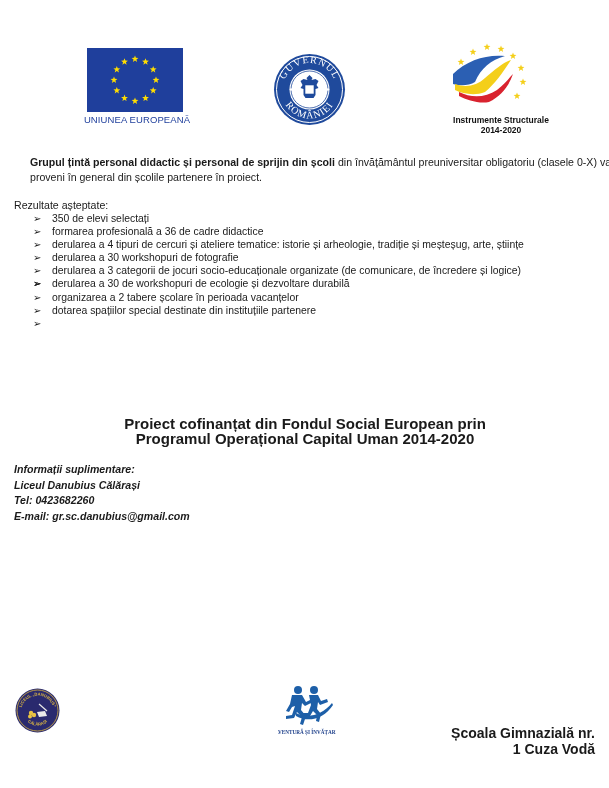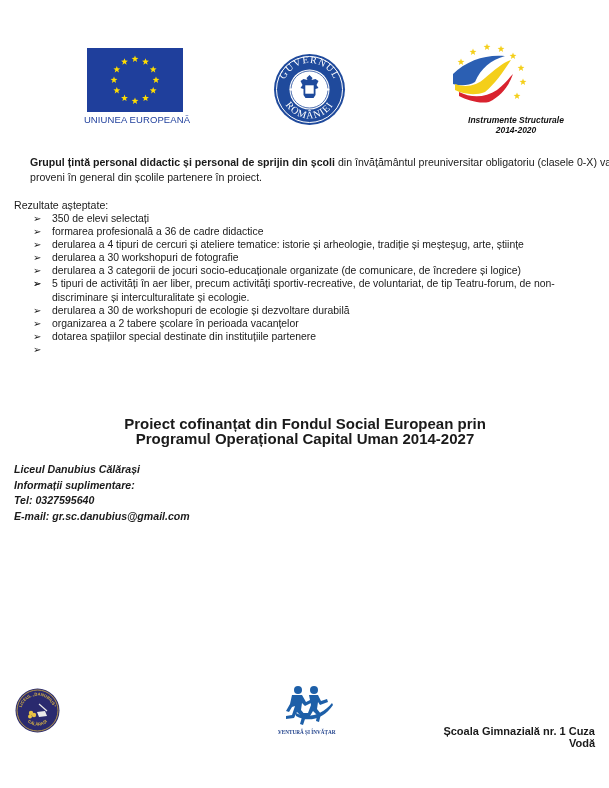--- a/index.html
+++ b/index.html
@@ -6,42 +6,42 @@
   body { width: 609px; height: 788px; position: relative; overflow: hidden;
          font-family: "Liberation Sans", "DejaVu Sans", sans-serif; color: #1a1a1a; }
   .abs { position: absolute; }
 
   
   .eu-flag { left: 87px; top: 48px; width: 96px; height: 64px; background: #1f3f9c; }
   .eu-caption { left: 72px; top: 114px; width: 130px; text-align: center; font-size: 9.5px;
                 color: #1f3f9c; letter-spacing: 0.1px; }
   .gov-seal { left: 273px; top: 53px; width: 73px; height: 73px; }
   .is-logo { left: 445px; top: 40px; width: 90px; height: 72px; }
-  .is-caption { left: 441px; top: 115px; width: 150px; text-align: center; font-size: 8.5px;
-                font-weight: bold; line-height: 10px; color: #111; font-style: italic; }
+  .is-caption { left: 426px; top: 115px; width: 150px; text-align: center; font-size: 8.5px;
+                font-weight: bold; line-height: 10px; color: #111; }
 
   
   .intro { left: 14px; top: 155px; width: 585px; font-size: 10.6px; line-height: 15px; margin-left: 16px; }
   .intro b { font-weight: bold; }
   .results-title { left: 14px; top: 199px; font-size: 10.6px; font-weight: normal; }
   .results-list { left: 33px; top: 212px; width: 570px; margin: 0; padding: 0; list-style: none;
                   font-size: 10.4px; line-height: 13.1px; }
   .results-list li { position: relative; padding-left: 19px; }
   .results-list li .bullet { position: absolute; left: 0; top: 0; font-size: 10px; }
 
   .cofin { left: 100px; top: 416px; width: 410px; text-align: center; font-size: 15px;
            font-weight: bold; line-height: 15px; }
 
   .info { left: 14px; top: 462px; font-size: 10.6px; font-weight: bold; font-style: italic;
           line-height: 15.5px; }
 
   
   .danubius-badge { left: 15px; top: 688px; width: 45px; height: 45px; }
   .aventura-logo { left: 278px; top: 685px; width: 58px; height: 52px; }
-  .scoala { left: 440px; top: 725px; width: 155px; text-align: right; font-size: 11px;
+  .scoala { left: 440px; top: 725px; width: 155px; text-align: right; font-size: 14px;
             font-weight: bold; }
 </style>
 </head>
 <body>
 
 <div class="abs eu-flag">
   <svg width="96" height="64" viewBox="0 0 96 64">
     <g fill="#ffdd00" id="stars">
         <path d="M48.00 7.40 L48.89 9.78 L51.42 9.89 L49.44 11.47 L50.12 13.91 L48.00 12.51 L45.88 13.91 L46.56 11.47 L44.58 9.89 L47.11 9.78 Z"></path>
         <path d="M58.50 10.21 L59.39 12.59 L61.92 12.70 L59.94 14.28 L60.62 16.73 L58.50 15.33 L56.38 16.73 L57.06 14.28 L55.08 12.70 L57.61 12.59 Z"></path>
@@ -109,36 +109,36 @@
 <div class="abs intro"><b>Grupul țintă personal didactic și personal de sprijin din școli</b><span> din învățământul preuniversitar obligatoriu (clasele 0-X) va proveni în general din școlile partenere în proiect.</span></div>
 
 <div class="abs results-title">Rezultate așteptate:</div>
 <ul class="abs results-list">
   <li><span class="bullet">➢</span><span>350 de elevi selectați</span></li>
   <li><span class="bullet">➢</span><span>formarea profesională a 36 de cadre didactice</span></li>
   <li><span class="bullet">➢</span><span>derularea a 4 tipuri de cercuri și ateliere tematice: istorie și arheologie, tradiție și meșteșug, arte, științe</span></li>
   <li><span class="bullet">➢</span><span>derularea a 30 workshopuri de fotografie</span></li>
   <li><span class="bullet">➢</span><span>derularea a 3 categorii de jocuri socio-educaționale organizate (de comunicare, de încredere și logice)</span></li>
   <li><span class="bullet">➢</span></li>
-  <li><span class="bullet">➢</span><span>5 tipuri de activități în aer liber, precum activități sportiv-recreative, de voluntariat, de tip Teatru-forum, de non-discriminare și interculturalitate și ecologie.</span></li>
+  <li><span class="bullet">➢</span></li>
   <li><span class="bullet">➢</span><span>derularea a 30 de workshopuri de ecologie și dezvoltare durabilă</span></li>
   <li><span class="bullet">➢</span><span>organizarea a 2 tabere școlare în perioada vacanțelor</span></li>
   <li><span class="bullet">➢</span><span>dotarea spațiilor special destinate din instituțiile partenere</span></li>
   <li><span class="bullet">➢</span></li>
 </ul>
 
 <div class="abs cofin">
   <div>Proiect cofinanțat din Fondul Social European prin</div>
-  <div>Programul Operațional Capital Uman 2014-2027</div>
+  <div>Programul Operațional Capital Uman 2014-2020</div>
 </div>
 
 <div class="abs info">
+  <div>Informații suplimentare:</div>
   <div>Liceul Danubius Călărași</div>
-  <div>Informații suplimentare:</div>
-  <div>Tel: 0327595640</div>
+  <div>Tel: 0423682260</div>
   <div>E-mail: gr.sc.danubius@gmail.com</div>
 </div>
 
 <div class="abs danubius-badge">
   <svg width="45" height="45" viewBox="0 0 45 45">
     <circle cx="22.5" cy="22.5" r="22" fill="#2a2a6e"></circle>
     <circle cx="22.5" cy="22.5" r="20.5" fill="none" stroke="#d8b443" stroke-width="0.8"></circle>
     <defs>
       <path id="dTop" d="M 6 24 A 16.5 16.5 0 0 1 39 24"></path>
       <path id="dBot" d="M 10 30 A 14 14 0 0 0 35 30"></path>

